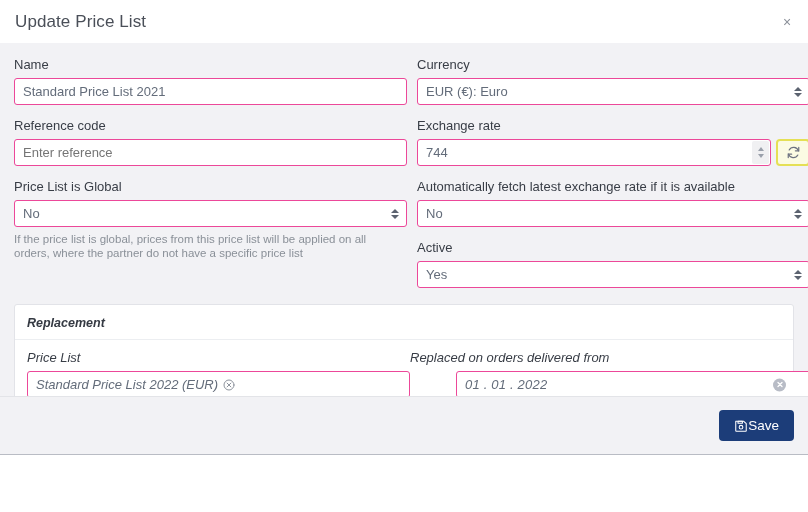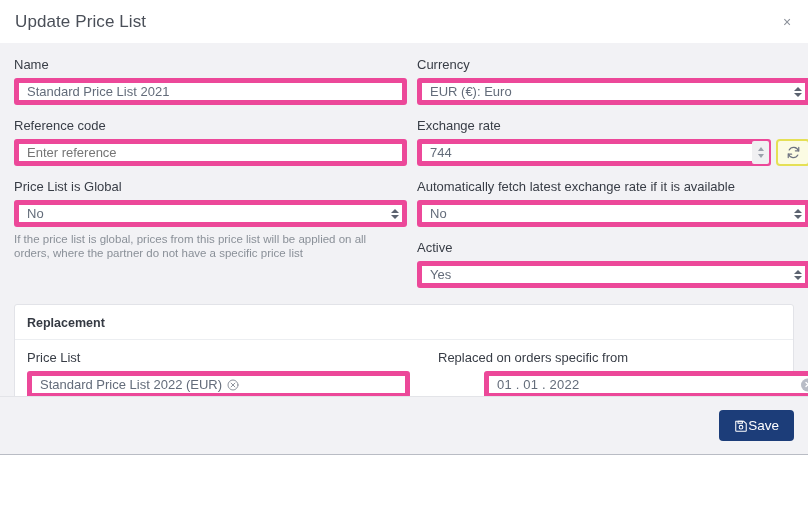--- a/index.html
+++ b/index.html
@@ -65,21 +65,21 @@
     display: block;
     font-size: 13px;
     color: #383d46;
     margin-bottom: 5px;
     line-height: 16px;
   }
   .control {
     width: 100%;
     height: 27px;
     background: #ffffff;
-    border: 5px solid #ec4899;
+    border: 1px solid #ec4899;
     border-radius: 3px;
     font-size: 13px;
     color: #636c7a;
     padding: 0 8px;
     font-family: "Liberation Sans", sans-serif;
     display: flex; align-items: center;
     outline: none;
   }
   .control.ph { color: #a9aeb8; }
 
@@ -147,30 +147,31 @@
     max-width: 385px;
   }
 
   
   .card {
     background: #ffffff;
     border: 1px solid #e2e3e8;
     border-radius: 3px;
     margin-top: 3px;
     padding: 0 0 16px 0;
+    font-style: italic;
   }
   .card-title {
     font-size: 12.5px;
     font-weight: bold;
     color: #353a43;
     padding: 11px 12px 9px 12px;
     border-bottom: 1px solid #eceef1;
   }
   .card-body { padding: 10px 12px 0 12px; }
-  .card-body .row { gap: 28px; }
+  .card-body .row { gap: 0; }
   .card-body .col { width: 383px; flex: 0 0 383px; }
 
   .tokenbox { position: relative; }
   .tokenbox .control { padding-right: 8px; }
   .clear-circle {
     display: inline-flex;
     align-items: center; justify-content: center;
     width: 12px; height: 12px;
     margin-left: 5px;
     cursor: pointer;
@@ -327,21 +328,21 @@
                   <svg width="12" height="12" viewBox="0 0 12 12" fill="none" stroke="#8d939d" stroke-width="1" stroke-linecap="round">
                     <circle cx="6" cy="6" r="5"></circle>
                     <path d="M4.1 4.1 L7.9 7.9 M7.9 4.1 L4.1 7.9"></path>
                   </svg>
                 </span>
               </div>
             </div>
           </div>
 
           <div class="col">
-            <label class="flabel">Replaced on orders specific from</label>
+            <label class="flabel">Replaced on orders delivered from</label>
             <div class="datebox">
               <div class="control">01 . 01 . 2022</div>
               <span class="date-clear">
                 <svg width="8" height="8" viewBox="0 0 8 8" fill="none" stroke="#ffffff" stroke-width="1.3" stroke-linecap="round">
                   <path d="M2 2 L6 6 M6 2 L2 6"></path>
                 </svg>
               </span>
             </div>
           </div>
 

